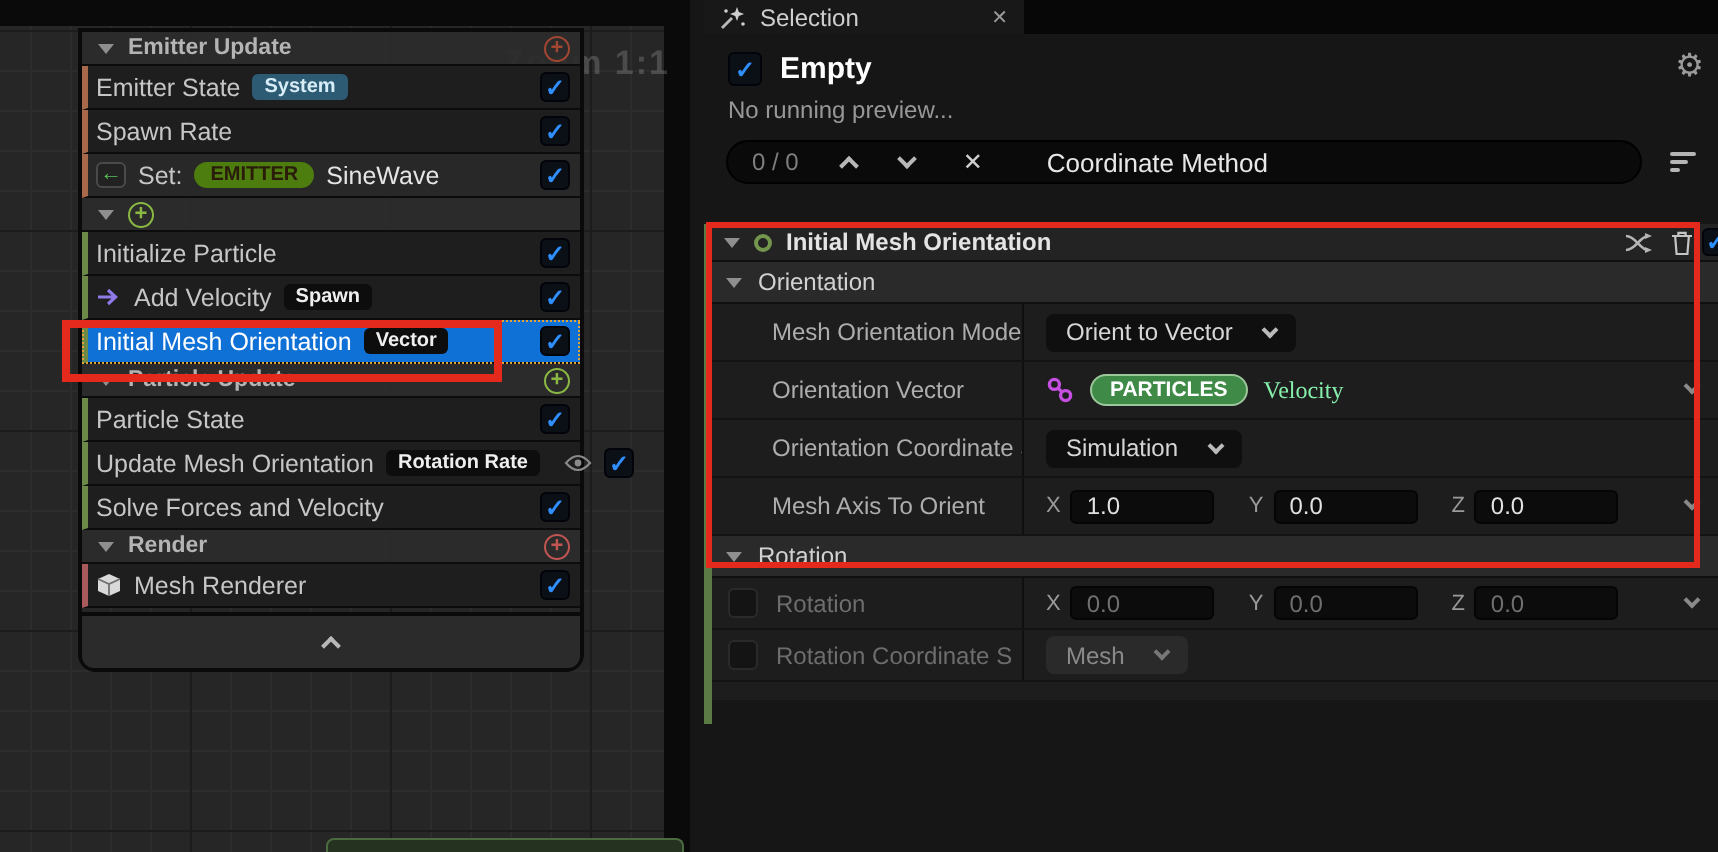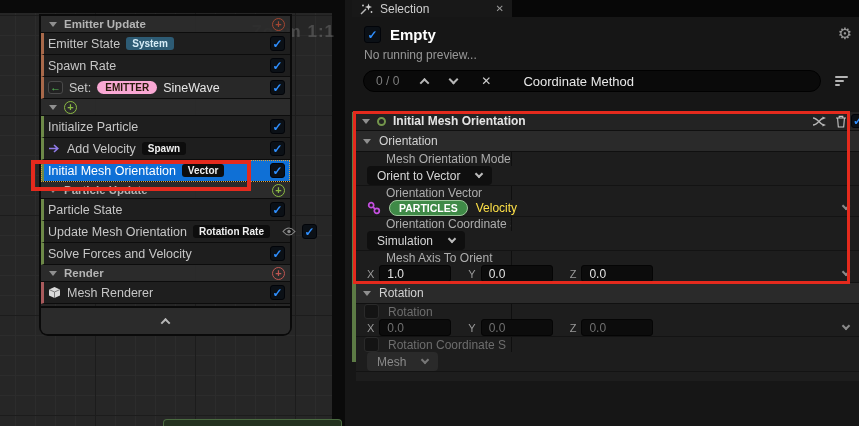--- a/index.html
+++ b/index.html
@@ -53,21 +53,21 @@
   .stack-module.sec-render  { border-left-color:#a85a5c; }
   .stack-module.variant-set { background:#282828; }
   .stack-module .mod-label { font-size:12.5px; color:#c6c6c6; white-space:nowrap; }
   .stack-module .mod-suffix { font-size:12.5px; color:#e5e5e5; white-space:nowrap; }
   .stack-module.selected { background:#0f70d6; outline:1px dotted #e0a239; outline-offset:-1px; }
   .stack-module.selected .mod-label { color:#ffffff; }
   .spacer { flex:1; }
   .pill { font-size:10px; font-weight:bold; padding:1px 6px; border-radius:3px; white-space:nowrap; }
   .pill-system  { background:#2d5b74; color:#d6ecf7; }
   .pill-dark    { background:#0d0d0d; color:#efefef; }
-  .pill-emitter { background:#f9a8d4; color:#2a1b0b; border-radius:9px; padding:1px 8px; }
+  .pill-emitter { background:#4d7c0f; color:#2a1b0b; border-radius:9px; padding:1px 8px; }
   .cb {
     width:15px; height:15px; background:#0b1016; border:1px solid #020409; border-radius:3px;
     display:flex; align-items:center; justify-content:center; flex:none;
   }
   .cb .mark { color:#2f8fff; font-size:12px; font-weight:bold; line-height:1; }
   .stack-footer {
     height:28px; margin-top:2px; background:#2b2b2b; border-radius:0 0 6px 6px;
     display:flex; align-items:center; justify-content:center; border-top:2px solid #0a0a0a;
   }
   .chev { width:7px; height:7px; border-right:2px solid #b8b8b8; border-bottom:2px solid #b8b8b8; flex:none; }
@@ -117,41 +117,41 @@
   }
   .module-title { font-size:12px; font-weight:bold; color:#e4e4e4; flex:1; }
   .ring { width:9px; height:9px; border:2px solid #74964c; border-radius:50%; flex:none; }
   .hdr-icons { display:flex; align-items:center; gap:8px; margin-right:6px; }
   .partial-cb { position:absolute; right:0; top:2px; width:8px; height:15px; overflow:hidden; }
   .cat-row {
     height:21px; margin-left:4px; background:#2a2a2a; display:flex; align-items:center; gap:8px;
     padding-left:7px; border-bottom:1px solid #101010; position:relative;
   }
   .cat-row .cat-label { font-size:12px; color:#d2d2d2; }
-  .detail-row { display:flex; margin-left:4px; background:#1d1d1d; border-bottom:1px solid #131313; min-height:29px;flex-direction:column; }
+  .detail-row { display:flex; margin-left:4px; background:#1d1d1d; border-bottom:1px solid #131313; min-height:29px; }
   .detail-row.disabled { min-height:26px; }
   .label-cell {
     width:156px; flex:none; display:flex; align-items:center; padding-left:30px;
     border-right:1px solid #0f0f0f; font-size:12px; color:#adadad; overflow:hidden; white-space:nowrap; gap:9px;
   }
   .label-cell.has-cb { padding-left:8px; }
   .detail-row.disabled .label-cell { color:#6d6d6d; }
   .value-cell { flex:1; display:flex; align-items:center; padding-left:11px; position:relative; gap:8px; }
   .dropdown {
     background:#0f0f0f; border-radius:4px; height:19px; display:flex; align-items:center;
     padding:0 10px; gap:16px; font-size:12px; color:#d6d6d6;
   }
   .dropdown .chev { border-color:#bbb; width:6px; height:6px; }
   .detail-row.disabled .dropdown { background:#2a2a2a; color:#8a8a8a; }
   .detail-row.disabled .dropdown .chev { border-color:#777; }
   .pill-namespace {
     background:#3f8a47; border:1px solid #9cc79a; color:#fff; font-weight:bold; font-size:10.5px;
     border-radius:9px; padding:1px 9px;
   }
-  .param-value { font-size:12px; color:#fde047; }
+  .param-value { font-size:12px; color:#86efac;font-family:Liberation Serif, serif; }
   .row-chev { position:absolute; right:10px; top:50%; margin-top:-5px; border-color:#8a8a8a; width:6px; height:6px; }
   .axis-group { display:flex; align-items:center; gap:5px; margin-right:9px; }
   .axis-letter { font-size:11px; color:#9a9a9a; }
   .num-input {
     width:72px; height:17px; background:#0c0c0c; border:1px solid #050505; border-radius:3px;
     display:flex; align-items:center; padding-left:7px; font-size:12px; color:#e2e2e2;
   }
   .detail-row.disabled .num-input { color:#707070; }
   .cb-empty { width:15px; height:15px; background:#141414; border:1px solid #2a2a2a; border-radius:3px; flex:none; }
   .module-filler { height:9px; margin-left:4px; background:#1d1d1d; }

